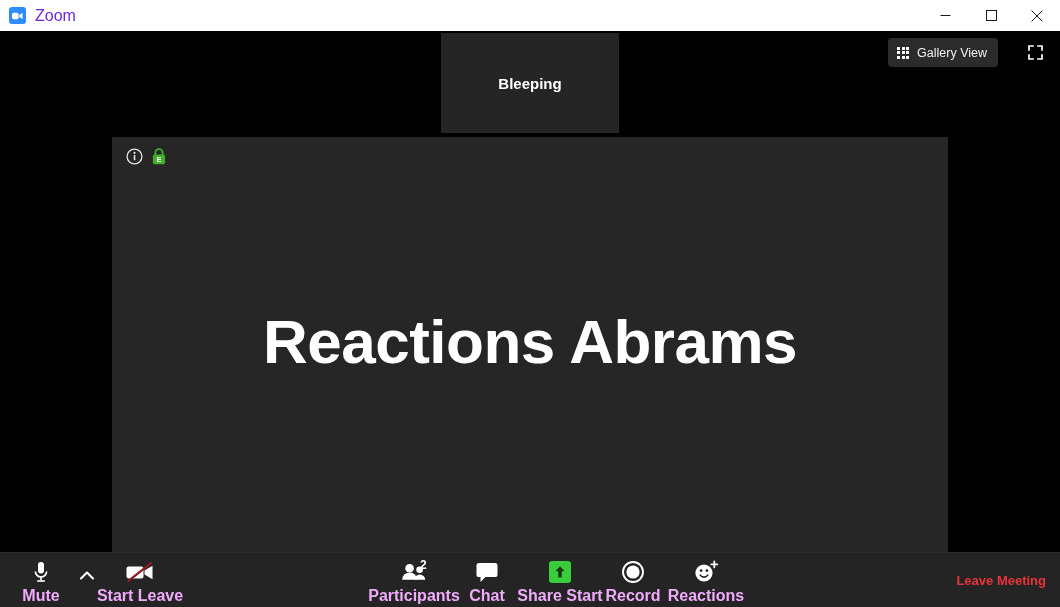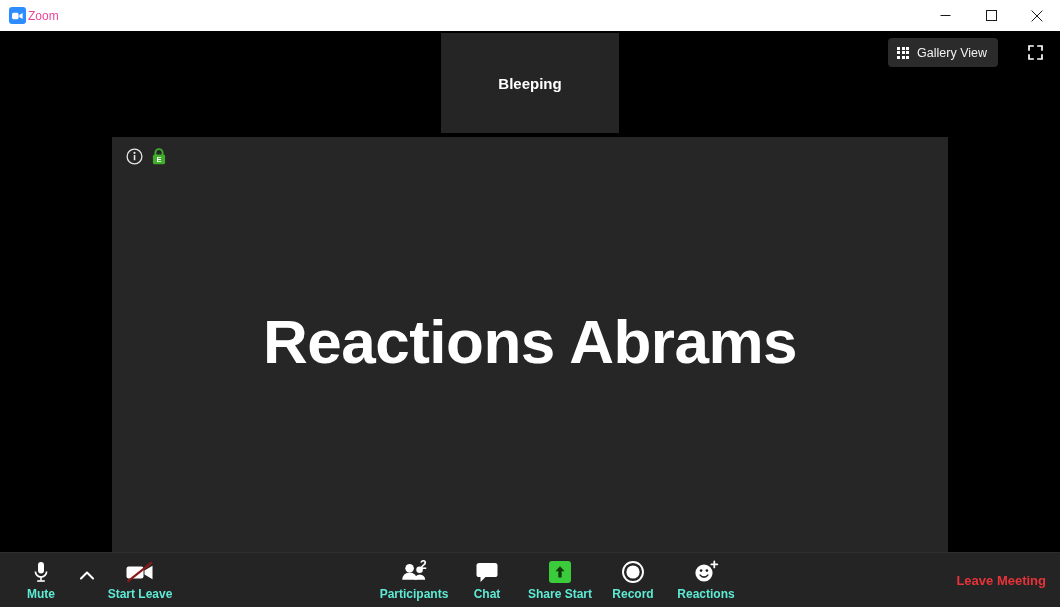--- a/index.html
+++ b/index.html
@@ -45,23 +45,23 @@
     width: 17px;
     height: 17px;
     border-radius: 3px;
     background: #2D8CFF;
     display: inline-flex;
     align-items: center;
     justify-content: center;
     flex: 0 0 auto;
   }
   .app-title {
-    font-size: 12px;
-    color: #ec4899;
-    margin-left: 2px;
+    font-size: 16px;
+    color: #6d28d9;
+    margin-left: 9px;
     white-space: nowrap;
   }
   .win-btns {
     display: flex;
     height: 31px;
     flex: 0 0 auto;
   }
   .win-btn {
     width: 46px;
     height: 31px;
@@ -223,22 +223,22 @@
   }
   .tb-item.wide { width: 80px; }
   .tb-icon {
     height: 26px;
     display: flex;
     align-items: center;
     justify-content: center;
     position: relative;
   }
   .tb-label {
-    font-size: 12px;
-    color: #5eead4;
+    font-size: 16px;
+    color: #f0abfc;
     margin-top: 2px;
     white-space: nowrap;
     font-weight: bold;
   }
   .tb-caret {
     width: 26px;
     height: 55px;
     display: flex;
     align-items: flex-start;
     justify-content: center;

